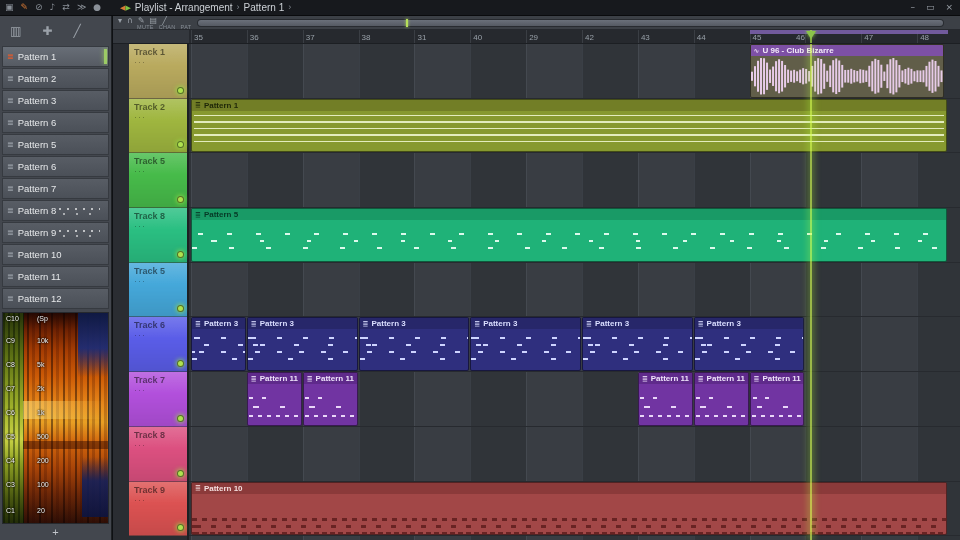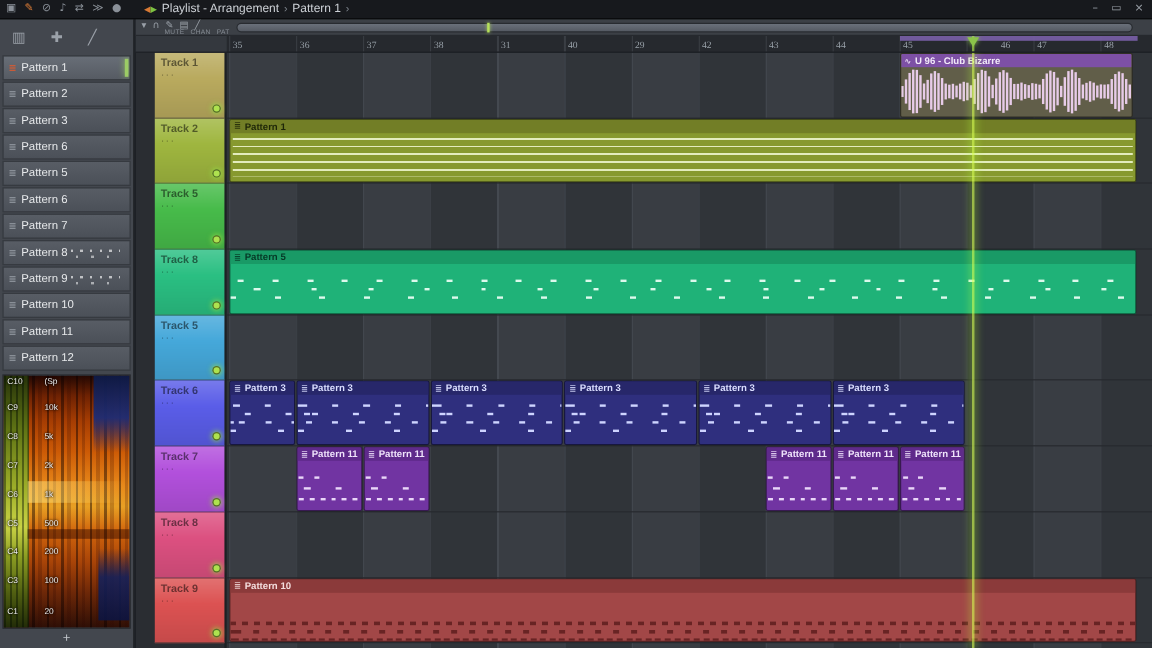--- a/index.html
+++ b/index.html
@@ -79,21 +79,21 @@
   .scroll-thumb{position:absolute;left:1px;right:1px;top:1px;bottom:1px;border-radius:3px;
     background:linear-gradient(180deg,#6a707a,#555a63);}
   .scroll-marker{position:absolute;left:28%;top:0;bottom:0;width:2px;background:#b6e05a;box-shadow:0 0 3px #b6e05a;}
 
   .corner{position:absolute;top:14px;left:0;width:76px;height:14px;background:#34383e;
     border-bottom:1px solid #1c1f23;box-sizing:border-box;}
   .ruler{position:absolute;top:14px;left:76px;right:0;height:14px;background:#26292e;
     border-bottom:1px solid #1c1f23;box-sizing:border-box;overflow:hidden;
     background-image:repeating-linear-gradient(90deg,#3a3e44 0 1px,transparent 1px 55.86px);
     background-position:2px 0;}
-  .bar-num{position:absolute;top:3px;font-size:8px;color:#98a0a8;font-family:Liberation Serif, serif;}
+  .bar-num{position:absolute;top:3px;font-size:8px;color:#98a0a8;}
   .sel-strip{position:absolute;top:0;height:4px;background:#7a5fa8;opacity:.9;}
   .ph-marker{position:absolute;top:1px;width:0;height:0;border-left:5px solid transparent;
     border-right:5px solid transparent;border-top:8px solid #8bc34a;
     filter:drop-shadow(0 0 2px #8bc34a);}
   .ph-ruler-line{position:absolute;top:0;bottom:0;width:2px;background:rgba(190,255,70,.6);}
 
   .tracks{position:absolute;top:28px;left:0;right:0;bottom:0;overflow:hidden;}
   .headers{position:absolute;left:0;top:0;width:76px;bottom:0;box-sizing:border-box;
     border-right:2px solid #1d2023;background:#2a2d32;padding-left:16px;}
   .thead{height:54.7px;box-sizing:border-box;border-bottom:1px solid rgba(0,0,0,.45);position:relative;
@@ -312,21 +312,21 @@
       <div class="bar-num" style="left: 60.86px;">36</div>
       <div class="bar-num" style="left: 116.72px;">37</div>
       <div class="bar-num" style="left: 172.58px;">38</div>
       <div class="bar-num" style="left: 228.44px;">31</div>
       <div class="bar-num" style="left: 284.3px;">40</div>
       <div class="bar-num" style="left: 340.16px;">29</div>
       <div class="bar-num" style="left: 396.02px;">42</div>
       <div class="bar-num" style="left: 451.88px;">43</div>
       <div class="bar-num" style="left: 507.74px;">44</div>
       <div class="bar-num" style="left: 563.6px;">45</div>
-      <div class="bar-num" style="left: 645px; text-align: right;">46</div>
+      <div class="bar-num" style="left: 607px; text-align: right;">46</div>
       <div class="bar-num" style="left: 675.32px;">47</div>
       <div class="bar-num" style="left: 731.18px;">48</div>
       <div class="sel-strip" style="left: 560.6px; width: 198.303px;"></div>
       <div class="ph-ruler-line" style="left: 621.046px;"></div>
       <div class="ph-marker" style="left: 617.046px;"></div>
     </div>
 
   <div class="tracks">
     <div class="headers" id="headers">
         <div class="thead" style="background-color: rgb(185, 170, 94);">

